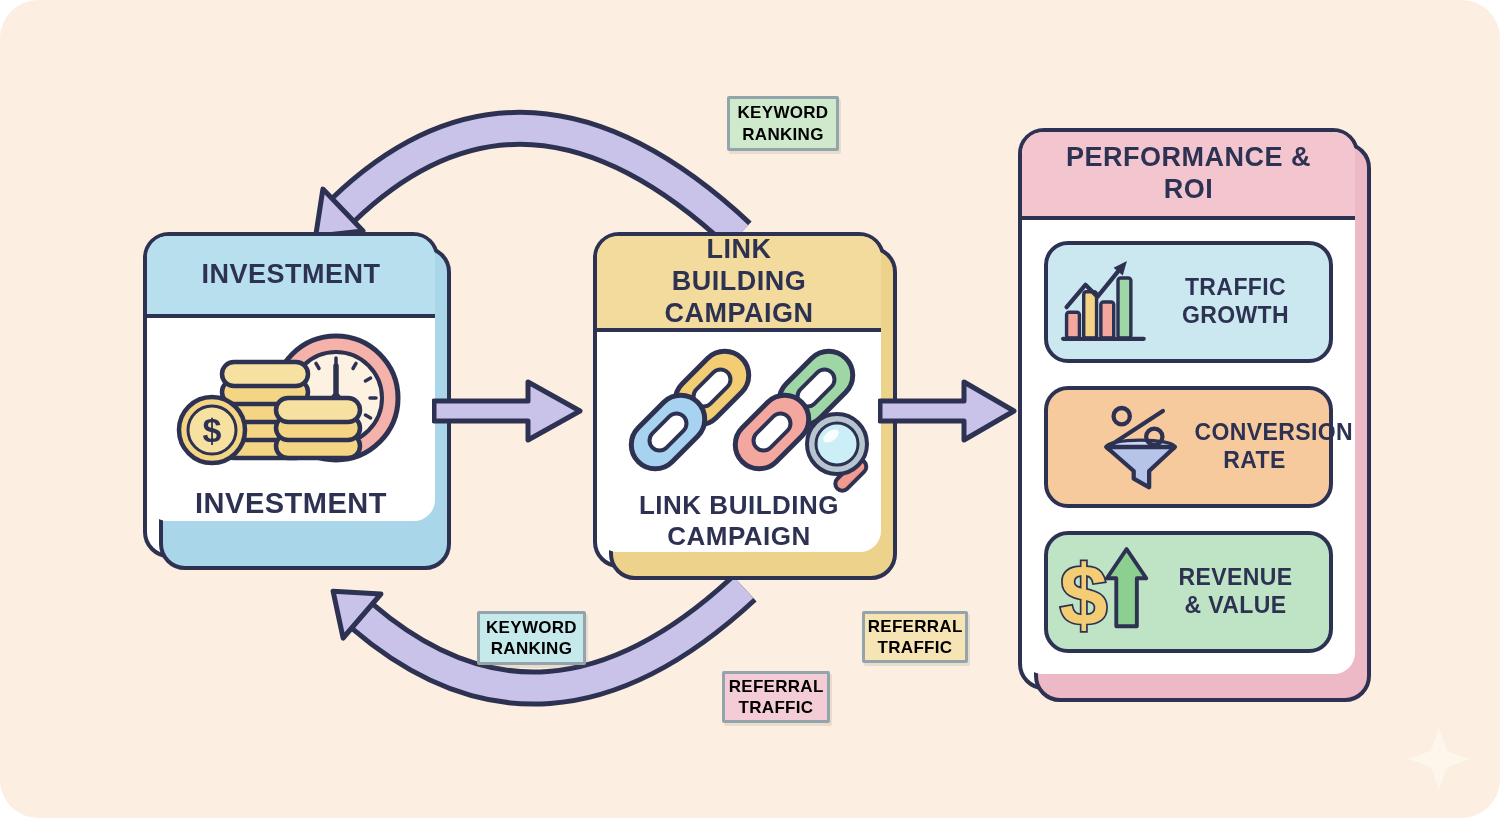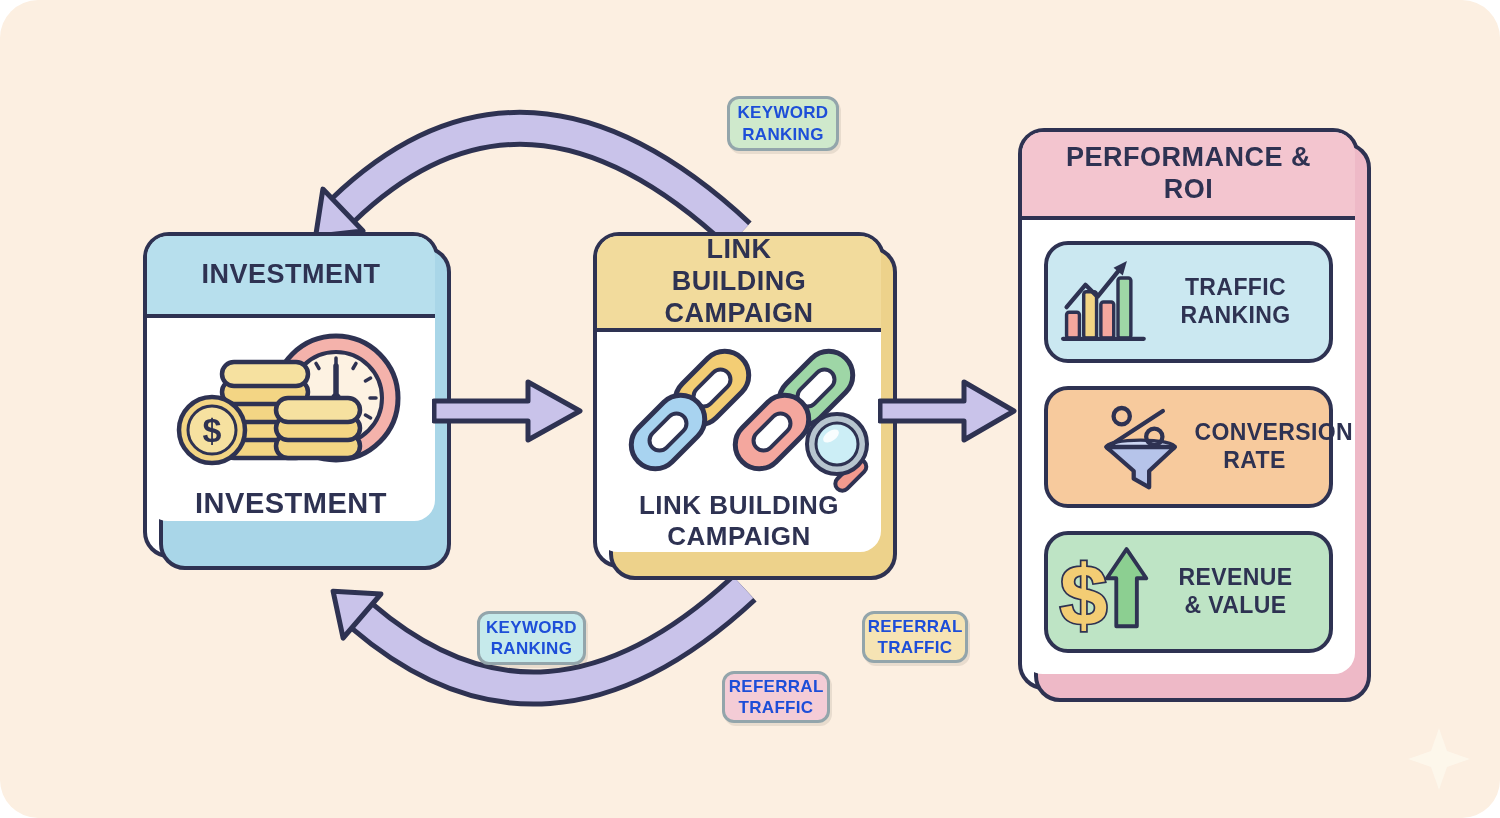--- a/index.html
+++ b/index.html
@@ -39,22 +39,22 @@
   .metric-label{ flex:1; display:flex; justify-content:center; }
   .metric-label span{ display:block; width:120px; text-align:center; font-weight:bold; font-size:23px;
     color:#2e3252; line-height:1.2; letter-spacing:.4px; }
 
   
   .arrow-straight{ position:absolute; z-index:2; }
   .arrow-curved{ position:absolute; z-index:0; }
 
   
   .pill{ position:absolute; z-index:3; display:flex; align-items:center; justify-content:center; text-align:center;
-    border:3px solid #93a5ab; border-radius:12px; font-weight:bold; font-size:17px; line-height:1.25;
-    color:#1d4ed8; letter-spacing:.3px; padding:3px 5px; box-shadow:2px 3px 0 rgba(90,80,70,.12); }
+    border:3px solid #93a5ab; border-radius:2px; font-weight:bold; font-size:17px; line-height:1.25;
+    color:#000000; letter-spacing:.3px; padding:3px 5px; box-shadow:2px 3px 0 rgba(90,80,70,.12); }
   #pill-keyword-top   { left:727px; top:96px;  width:112px; height:55px; background:#cfe9cc; }
   #pill-domain        { left:855px; top:173px; width:113px; height:52px; background:#cde4f0; }
   #pill-keyword-bottom{ left:477px; top:611px; width:109px; height:54px; background:#c6eaeb; }
   #pill-referral-yel  { left:862px; top:611px; width:106px; height:52px; background:#f6e4b4; }
   #pill-referral-pink { left:722px; top:671px; width:108px; height:52px; background:#f4ccd6; }
 
   #sparkle{ position:absolute; left:1408px; top:728px; z-index:0; }
 </style>
 </head>
 <body>
@@ -150,21 +150,21 @@
             <rect x="10" y="62" width="15" height="30" rx="3" fill="#f4a79e"></rect>
             <rect x="30" y="38" width="15" height="54" rx="3" fill="#f3d584"></rect>
             <rect x="50" y="50" width="15" height="42" rx="3" fill="#f4a79e"></rect>
             <rect x="70" y="22" width="15" height="70" rx="3" fill="#9ed6a6"></rect>
           </g>
           <path d="M6,93 L100,93" stroke="#2e3252" stroke-width="5" stroke-linecap="round"></path>
           <polyline points="10,56 32,30 46,44 72,12" fill="none" stroke="#2e3252" stroke-width="5" stroke-linecap="round" stroke-linejoin="round"></polyline>
           <polygon points="80.4,2.3 75.6,19 64.8,10.1" fill="#2e3252"></polygon>
         </svg>
         <div class="metric-label">
-            <span>TRAFFIC RANKING</span>
+            <span>TRAFFIC GROWTH</span>
           </div>
       </div>
 
       <div class="metric" style="background-color: rgb(247, 202, 157); padding-left: 48px; --edge: #efba89;">
         <svg width="96" height="96" viewBox="0 0 112 112">
           <ellipse cx="52" cy="56" rx="40" ry="8" fill="#ccd6f2" stroke="#2e3252" stroke-width="4"></ellipse>
           <path d="M12,56 L92,56 L62,84 L62,103 L44,93 L44,84 Z" fill="#b6c4ea" stroke="#2e3252" stroke-width="5" stroke-linejoin="round"></path>
           <path d="M20,52 L78,14" stroke="#2e3252" stroke-width="5" stroke-linecap="round"></path>
           <circle cx="30" cy="20" r="9.5" fill="none" stroke="#2e3252" stroke-width="5"></circle>
           <circle cx="68" cy="44" r="9.5" fill="none" stroke="#2e3252" stroke-width="5"></circle>

